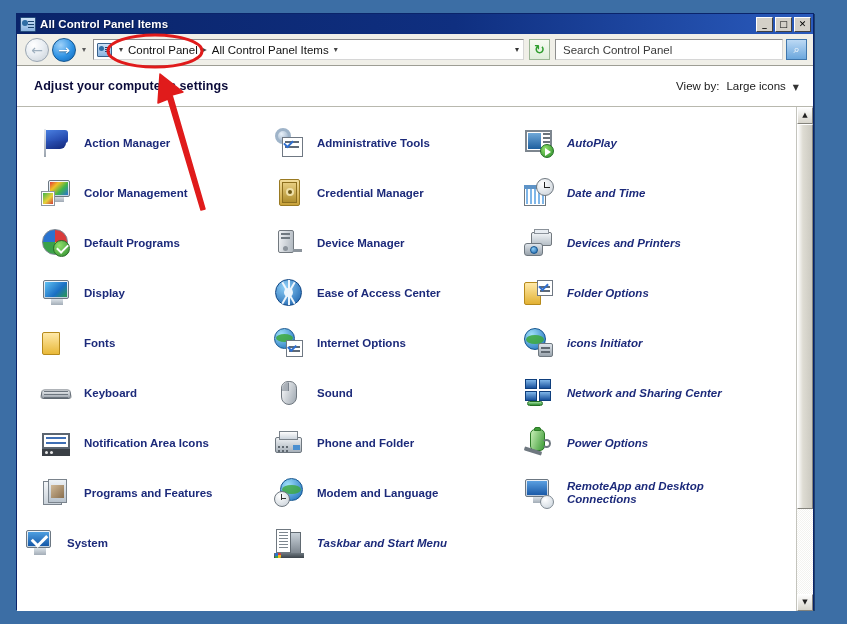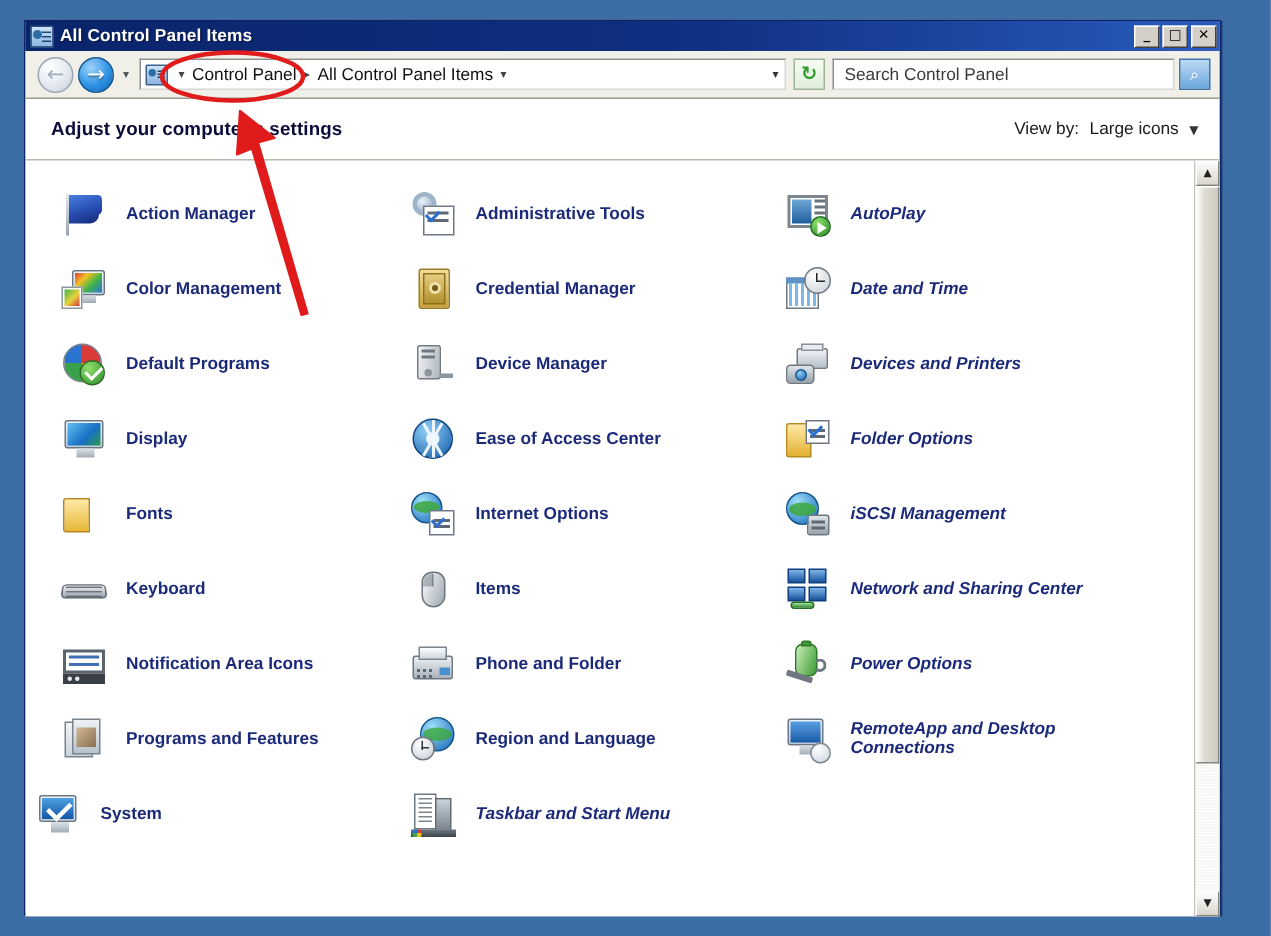--- a/index.html
+++ b/index.html
@@ -757,21 +757,21 @@
             </div>
             <div class="cell c3">
               <div class="ico i-iscsi">
                 <div class="b b1"></div>
                 <div class="b b2"></div>
                 <div class="b b3"></div>
                 <div class="b b4"></div>
                 <div class="b b5"></div>
                 <div class="b b6"></div>
               </div>
-              <div class="lbl">iSCSI Management</div>
+              <div class="lbl">icons Initiator</div>
             </div>
           </div>
           <div class="row">
             <div class="cell c1">
               <div class="ico i-kbd">
                 <div class="b b1"></div>
                 <div class="b b2"></div>
                 <div class="b b3"></div>
                 <div class="b b4"></div>
                 <div class="b b5"></div>
@@ -781,21 +781,21 @@
             </div>
             <div class="cell c2">
               <div class="ico i-mouse">
                 <div class="b b1"></div>
                 <div class="b b2"></div>
                 <div class="b b3"></div>
                 <div class="b b4"></div>
                 <div class="b b5"></div>
                 <div class="b b6"></div>
               </div>
-              <div class="lbl">Items</div>
+              <div class="lbl">Sound</div>
             </div>
             <div class="cell c3">
               <div class="ico i-net">
                 <div class="b b1"></div>
                 <div class="b b2"></div>
                 <div class="b b3"></div>
                 <div class="b b4"></div>
                 <div class="b b5"></div>
                 <div class="b b6"></div>
               </div>
@@ -851,21 +851,21 @@
             </div>
             <div class="cell c2">
               <div class="ico i-region">
                 <div class="b b1"></div>
                 <div class="b b2"></div>
                 <div class="b b3"></div>
                 <div class="b b4"></div>
                 <div class="b b5"></div>
                 <div class="b b6"></div>
               </div>
-              <div class="lbl">Region and Language</div>
+              <div class="lbl">Modem and Language</div>
             </div>
             <div class="cell c3">
               <div class="ico i-remote">
                 <div class="b b1"></div>
                 <div class="b b2"></div>
                 <div class="b b3"></div>
                 <div class="b b4"></div>
                 <div class="b b5"></div>
                 <div class="b b6"></div>
               </div>

